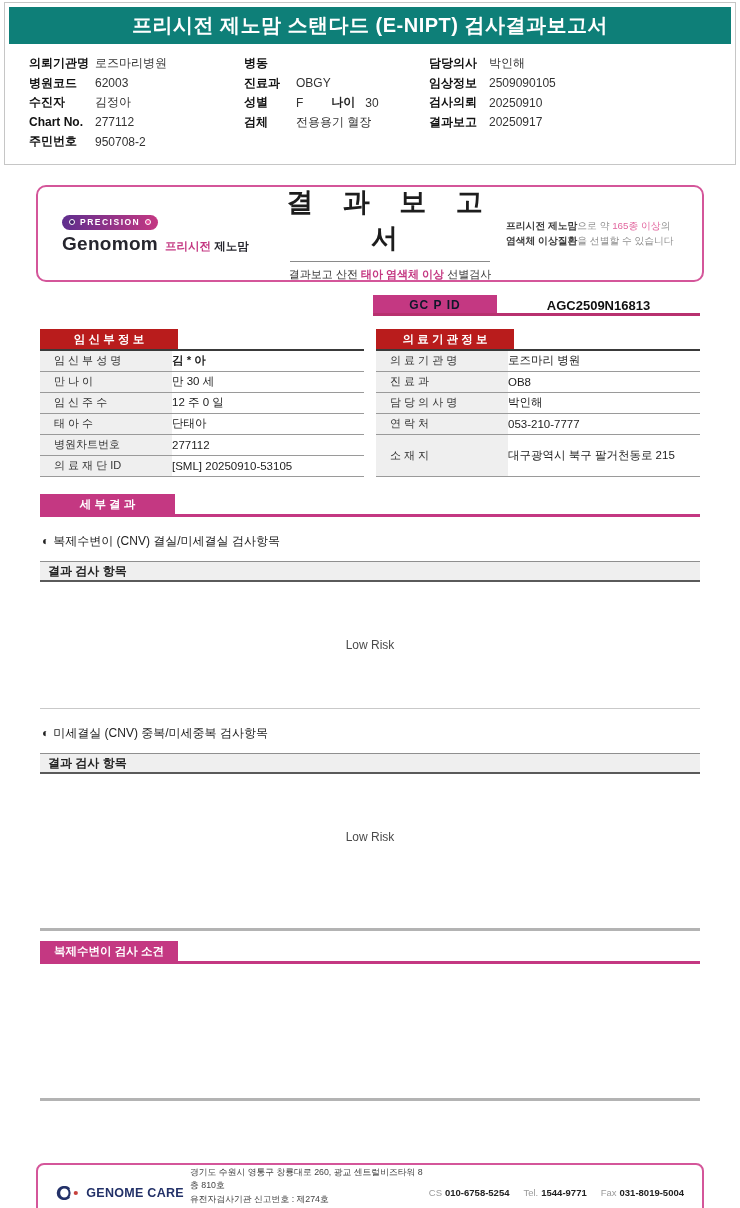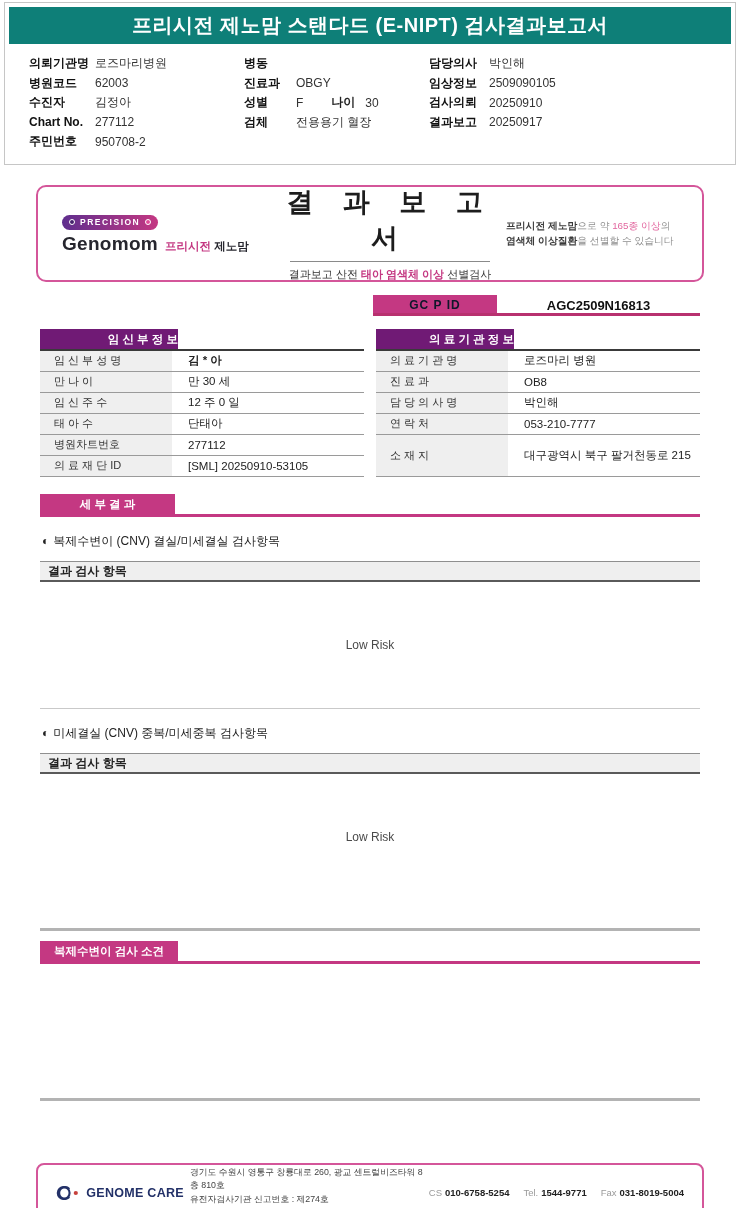--- a/index.html
+++ b/index.html
@@ -39,26 +39,26 @@
   .note-block b { color:#3a3a3a; } .note-block .pk { color:#e2679f; }
 
   
   .gcpid-row { margin:13px 0 0 333px; display:flex; height:21px; border-bottom:3px solid #b8316f; }
   .gcpid-label { width:124px; background:#c43882; color:#0f172a; font-weight:bold; font-size:12px; text-align:center; line-height:21px; letter-spacing:1px; }
   .gcpid-value { flex:1; font-weight:bold; font-size:13px; text-align:center; line-height:21px; color:#111; }
 
   
   .tables { display:flex; gap:12px; margin-top:13px; }
   .tbl { flex:1; }
-  .tbl-badge { width:138px; height:20px; background:#701a75; color:#fff; font-size:11.5px; font-weight:bold; text-align:right; line-height:20px; }
+  .tbl-badge { width:138px; height:20px; background:#b91c1c; color:#fff; font-size:11.5px; font-weight:bold; text-align:center; line-height:20px; }
   .tbl-rows { border-top:2px solid #3a3a3a; }
   .trow { display:flex; align-items:stretch; height:21px; border-bottom:1px solid #9a9a9a; }
   .trow.tall { height:42px; }
   .trow .tl { width:132px; background:#efefef; font-size:11px; color:#333; display:flex; align-items:center; padding-left:14px; }
-  .trow .tv { flex:1; font-size:11.5px; display:flex; align-items:center; padding-left:16px; color:#222; }
+  .trow .tv { flex:1; font-size:11.5px; display:flex; align-items:center; color:#222; }
   .trow .tv.bold { font-weight:bold; }
 
   
   .section-head { margin-top:17px; border-bottom:3px solid #c43882; line-height:0; }
   .section-badge { display:inline-block; height:20px; background:#c43882; color:#fff; font-size:11.5px; font-weight:bold; text-align:center; line-height:20px; padding:0 14px; min-width:135px; }
   .cnv-heading { padding:16px 2px 11px; font-size:12px; color:#222; }
   .cnv-heading .half-icon { font-size:12px; margin-right:4px; }
   .result-colhead { background:#efefef; border-top:1px solid #8f8f8f; border-bottom:2px solid #5a5a5a; height:21px; line-height:19px; font-size:12px; font-weight:bold; padding-left:8px; color:#222; }
   .result-area { height:126px; display:flex; align-items:center; justify-content:center; font-size:12px; color:#4a4a4a; }
   .sec-divider { border-bottom:1px solid #c9c9c9; }

